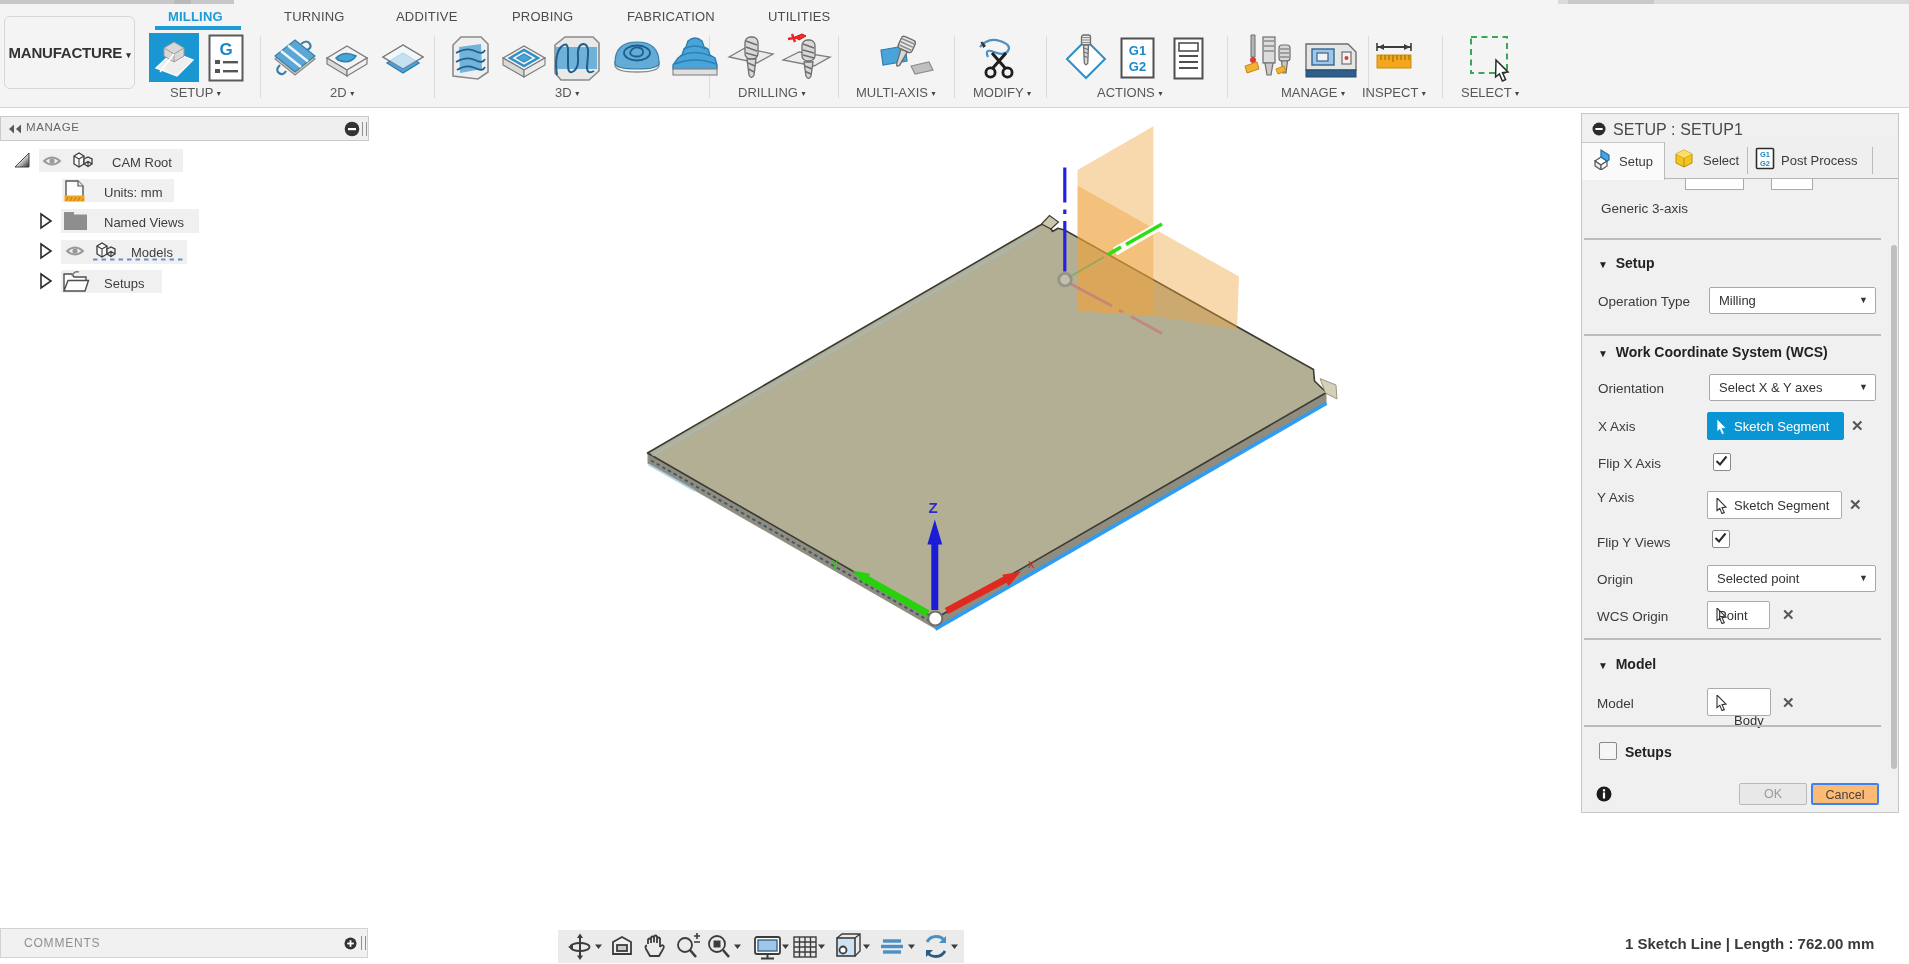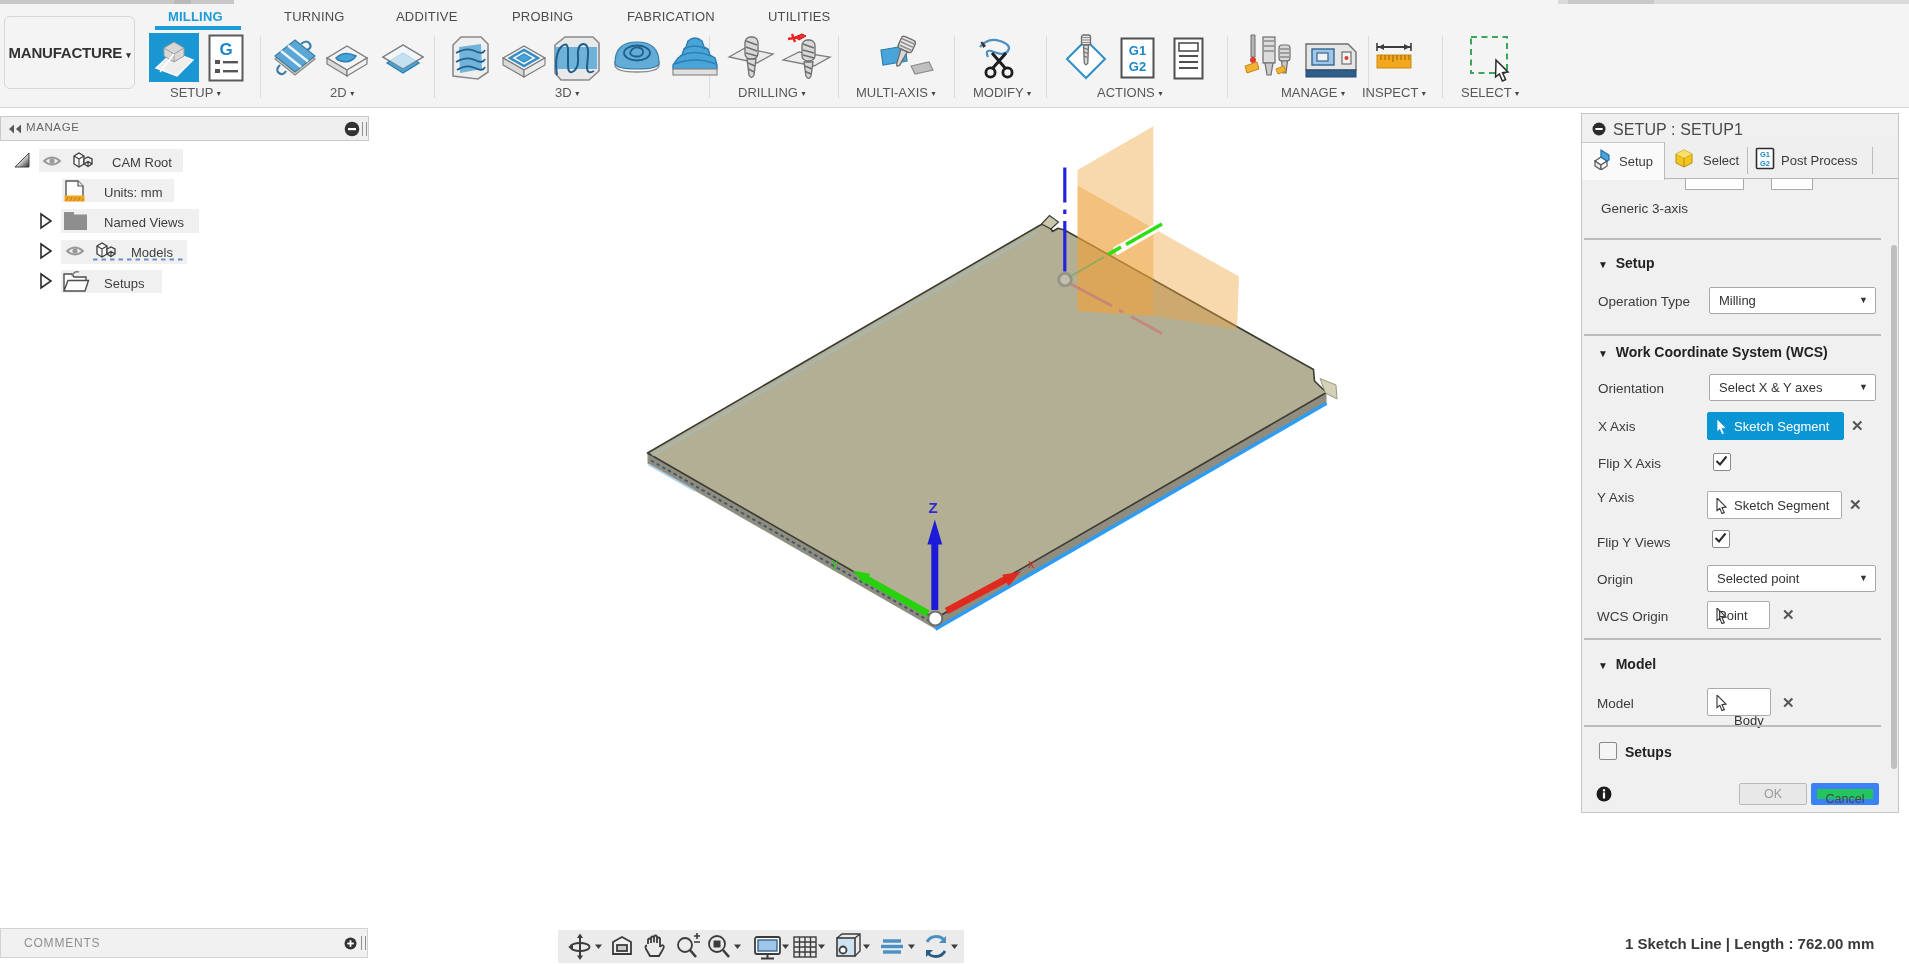--- a/index.html
+++ b/index.html
@@ -522,16 +522,16 @@
  <div class="xmark" style="left:200px;top:580px;">✕</div>
  <div class="dsep" style="top:611px;"></div>
  <div class="cb" style="left:17px;top:628px;background:#f5f5f5;"></div>
  <div class="blbl" style="left:43px;top:630px;">Setups</div>
  <svg class="abs" style="left:14px;top:672px;" width="16" height="16">
       <circle cx="8" cy="8" r="7.5" fill="#1b1b1b"></circle>
       <rect x="6.9" y="6.5" width="2.2" height="6" fill="#fff"></rect>
       <rect x="6.9" y="3.2" width="2.2" height="2.2" fill="#fff"></rect>
     </svg>
  <div class="abs" style="left:157px;top:669px;width:68px;height:22px;background:#e8e8e8;border:1px solid #b9b9b9;border-radius:2px;text-align:center;line-height:20px;font-size:12.5px;color:#9a9a9a;">OK</div>
- <div class="abs" style="left:229px;top:669px;width:68px;height:22px;background:#22c55e;border:6px solid #3b82f6;border-radius:2px;text-align:center;line-height:20px;font-size:12.5px;color:#444;">Cancel</div>
+ <div class="abs" style="left:229px;top:669px;width:68px;height:22px;background:#fdba74;border:2px solid #3b82f6;border-radius:2px;text-align:center;line-height:20px;font-size:12.5px;color:#444;">Cancel</div>
 
  <div class="abs" style="left:309px;top:131px;width:6px;height:524px;background:#bfbfbf;border-radius:3px;"></div>
 </div>
 
 </body></html>

